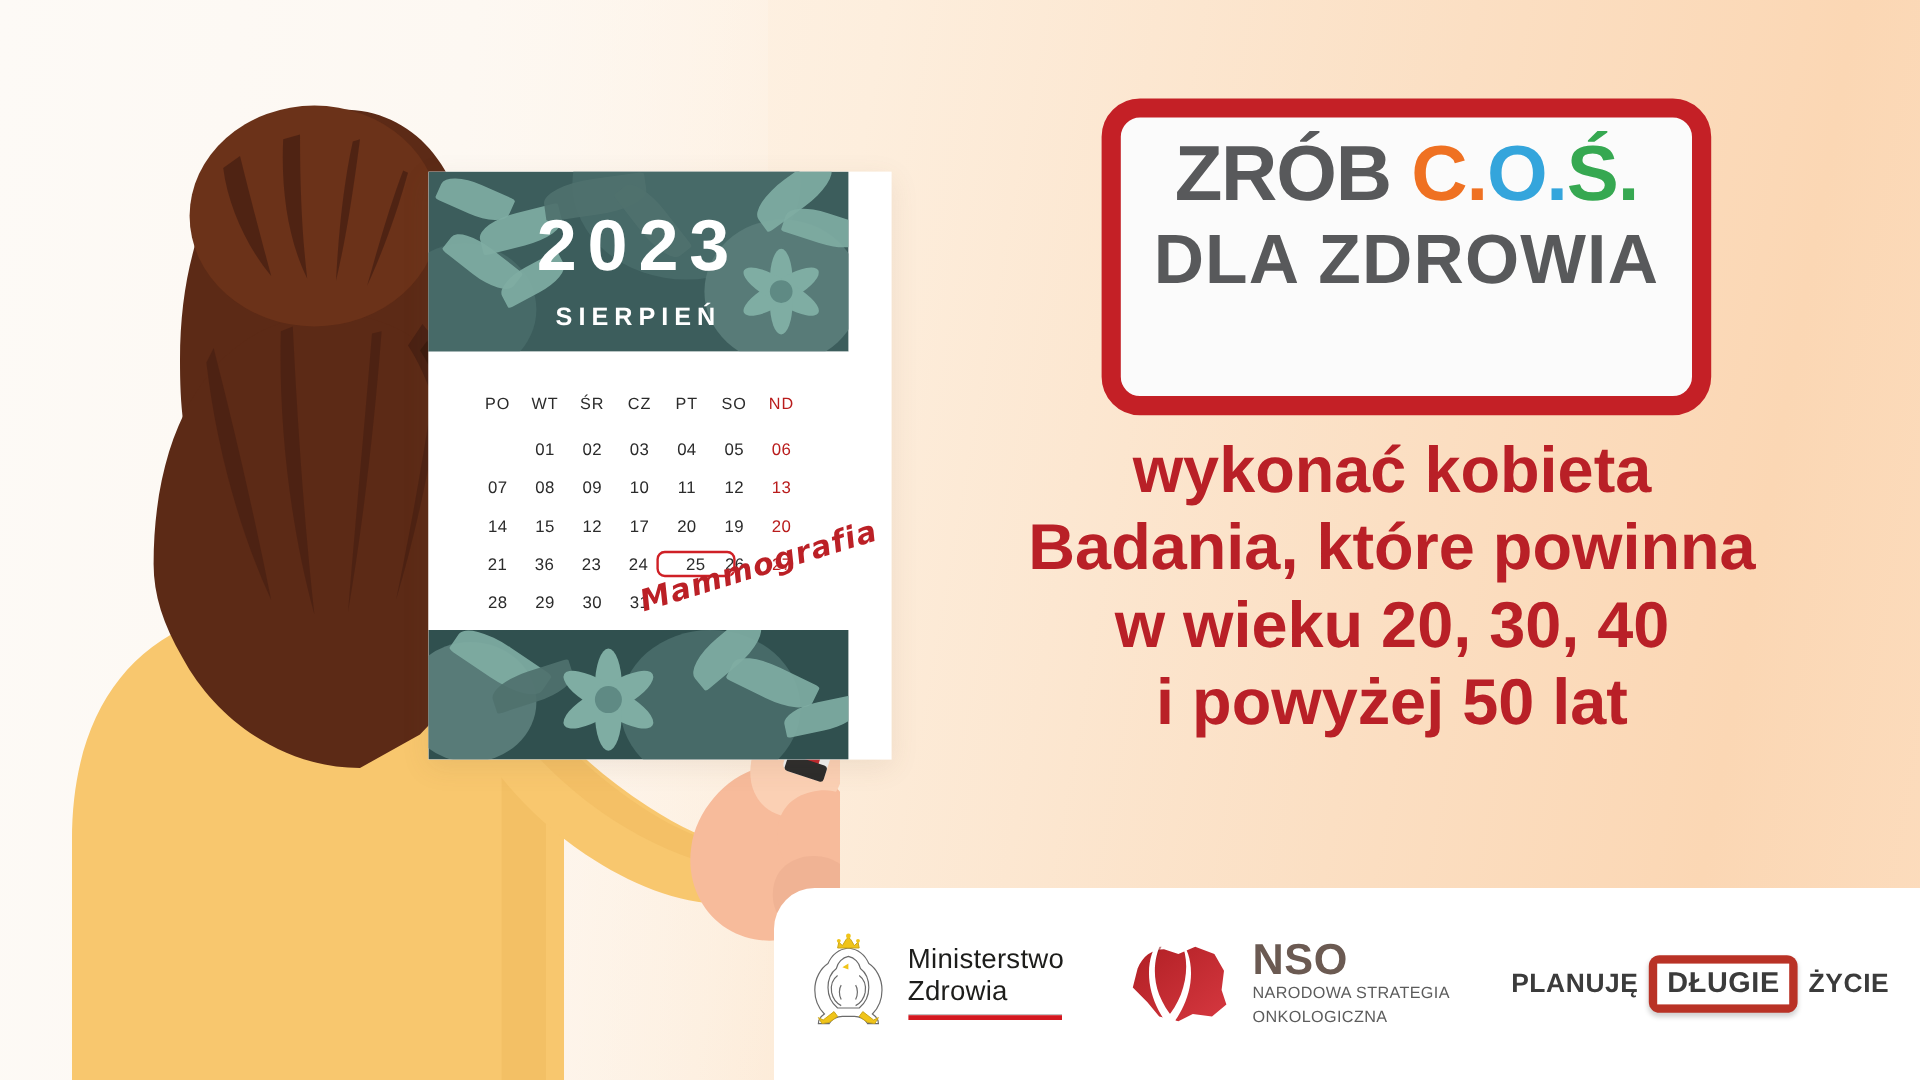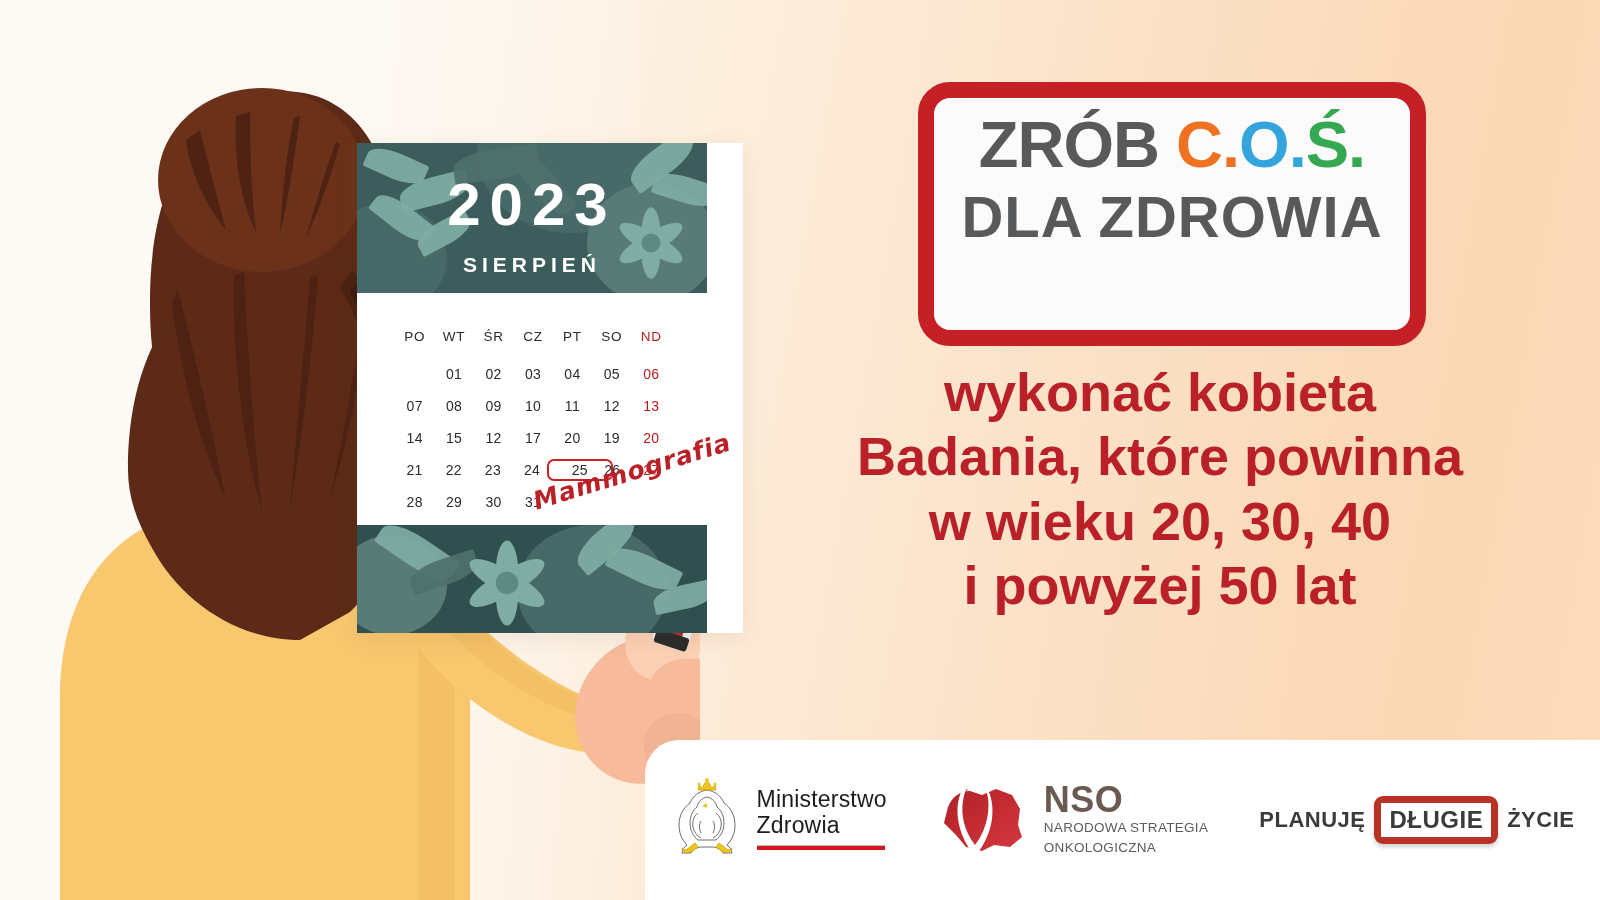--- a/index.html
+++ b/index.html
@@ -293,21 +293,21 @@
           <div class="cal-cell">15</div>
           <div class="cal-cell">12</div>
           <div class="cal-cell">17</div>
           <div class="cal-cell">20</div>
           <div class="cal-cell">19</div>
           <div class="cal-cell sun">20</div>
         </div>
 
         <div class="cal-row">
           <div class="cal-cell">21</div>
-          <div class="cal-cell">22</div>
+          <div class="cal-cell">36</div>
           <div class="cal-cell">23</div>
           <div class="cal-cell">24</div>
           <div class="cal-cell mark"><span class="daybox">25</span></div>
           <div class="cal-cell">26</div>
           <div class="cal-cell sun">27</div>
         </div>
 
         <div class="cal-row">
           <div class="cal-cell">28</div>
           <div class="cal-cell">29</div>

